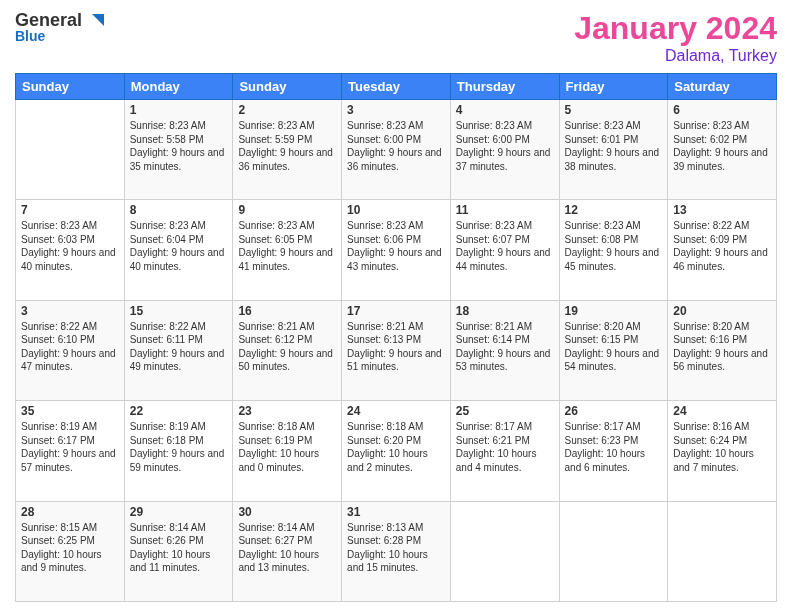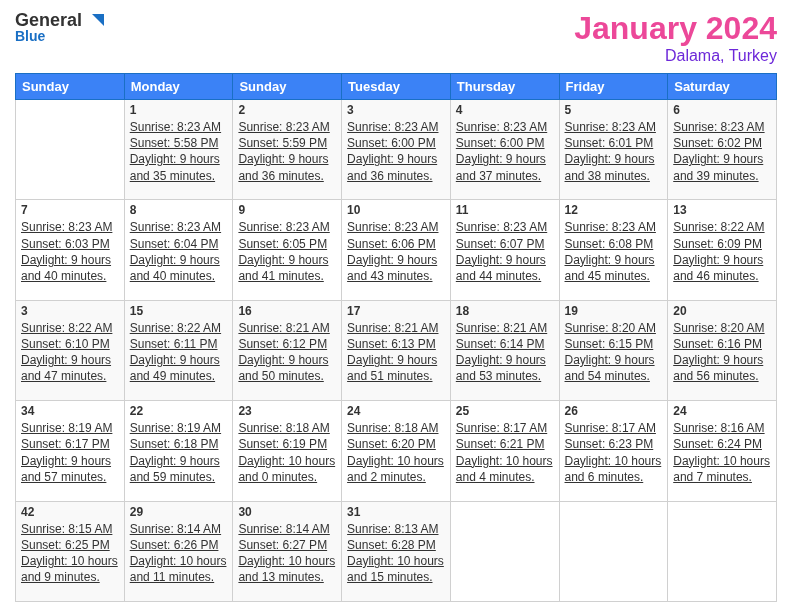--- a/index.html
+++ b/index.html
@@ -72,24 +72,23 @@
     .calendar-table tbody tr:nth-child(even) td {
       background: #fff;
     }
     .day-number {
       font-weight: bold;
       font-size: 12px;
       display: block;
       margin-bottom: 2px;
     }
     .day-info {
-      font-size: 12px;
+      font-size: 10px;
       line-height: 1.35;
       color: #333;
-      text-decoration: underline;
     }
     .empty-cell {
       background: #fff !important;
     }
   </style>
 </head>
 <body>
 
 <div class="page">
   <div class="header">
@@ -205,21 +204,21 @@
             <span class="day-number">19</span>
             <div class="day-info">Sunrise: 8:20 AM<br>Sunset: 6:15 PM<br>Daylight: 9 hours and 54 minutes.</div>
           </td>
           <td>
             <span class="day-number">20</span>
             <div class="day-info">Sunrise: 8:20 AM<br>Sunset: 6:16 PM<br>Daylight: 9 hours and 56 minutes.</div>
           </td>
         </tr>
         <tr>
           <td>
-            <span class="day-number">34</span>
+            <span class="day-number">35</span>
             <div class="day-info">Sunrise: 8:19 AM<br>Sunset: 6:17 PM<br>Daylight: 9 hours and 57 minutes.</div>
           </td>
           <td>
             <span class="day-number">22</span>
             <div class="day-info">Sunrise: 8:19 AM<br>Sunset: 6:18 PM<br>Daylight: 9 hours and 59 minutes.</div>
           </td>
           <td>
             <span class="day-number">23</span>
             <div class="day-info">Sunrise: 8:18 AM<br>Sunset: 6:19 PM<br>Daylight: 10 hours and 0 minutes.</div>
           </td>
@@ -235,21 +234,21 @@
             <span class="day-number">26</span>
             <div class="day-info">Sunrise: 8:17 AM<br>Sunset: 6:23 PM<br>Daylight: 10 hours and 6 minutes.</div>
           </td>
           <td>
             <span class="day-number">24</span>
             <div class="day-info">Sunrise: 8:16 AM<br>Sunset: 6:24 PM<br>Daylight: 10 hours and 7 minutes.</div>
           </td>
         </tr>
         <tr>
           <td>
-            <span class="day-number">42</span>
+            <span class="day-number">28</span>
             <div class="day-info">Sunrise: 8:15 AM<br>Sunset: 6:25 PM<br>Daylight: 10 hours and 9 minutes.</div>
           </td>
           <td>
             <span class="day-number">29</span>
             <div class="day-info">Sunrise: 8:14 AM<br>Sunset: 6:26 PM<br>Daylight: 10 hours and 11 minutes.</div>
           </td>
           <td>
             <span class="day-number">30</span>
             <div class="day-info">Sunrise: 8:14 AM<br>Sunset: 6:27 PM<br>Daylight: 10 hours and 13 minutes.</div>
           </td>

